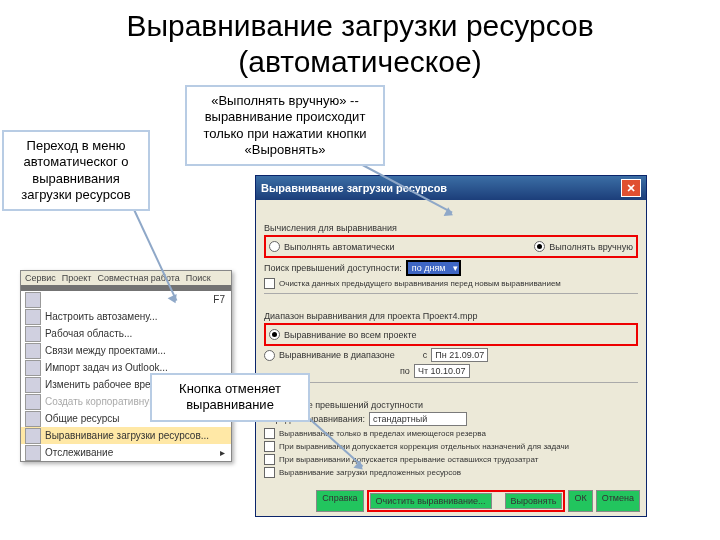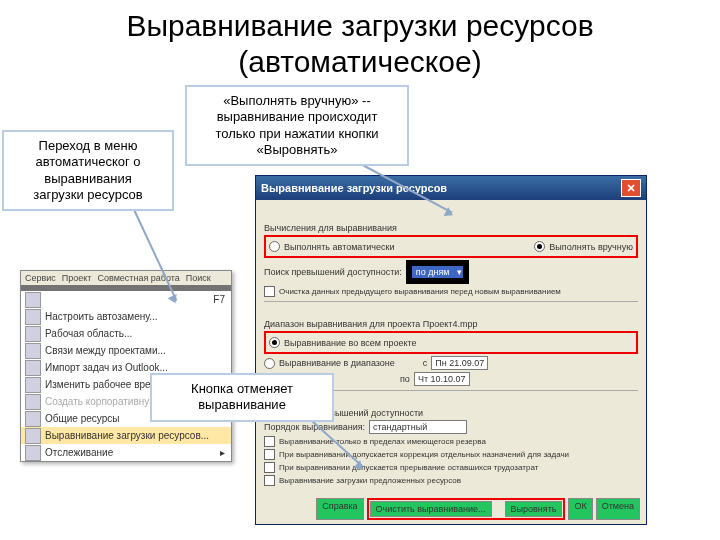--- a/index.html
+++ b/index.html
@@ -1,32 +1,32 @@
 <!DOCTYPE html>
 <html><head>
 <meta charset="utf-8">
 <style>
 body{margin:0;font-family:Arial,sans-serif;background:#fff;width:720px;height:540px;position:relative;overflow:hidden}
 .slide-title{text-align:center;font-size:30px;padding:8px 20px 4px;color:#000;line-height:1.2}
-.callout{position:absolute;background:#fff;border:2px solid #b8cce4;padding:6px 20px;font-size:13px;text-align:center;line-height:1.25;z-index:20}
+.callout{position:absolute;background:#fff;border:2px solid #b8cce4;padding:6px 8px;font-size:13px;text-align:center;line-height:1.25;z-index:20}
 .callout1{left:2px;top:130px;width:128px}
 .callout2{left:185px;top:85px;width:180px}
 .callout3{left:150px;top:373px;width:140px}
 .dialog{position:absolute;left:255px;top:175px;width:390px;background:#ece9d8;border:1px solid #0a246a;font-size:10px;z-index:10}
 .titlebar{background:linear-gradient(#3b6ea5,#1c3e7a);color:#fff;padding:3px 5px;display:flex;justify-content:space-between;align-items:center;font-weight:bold;font-size:11px}
 .closebtn{background:#e05030;color:#fff;width:18px;height:16px;display:flex;align-items:center;justify-content:center;font-size:11px;border:1px solid #fff}
 .dbody{padding:6px 8px}
 .group-lbl{font-size:9px;color:#333;margin:17px 0 2px}
 .redbox{border:2px solid #e00;padding:2px 3px;margin:2px 0}
 .row{display:flex;align-items:center;gap:4px;font-size:9px;color:#333;margin:2px 0}
 .radio,.chkbox{width:9px;height:9px;border:1px solid #666;background:#fff;flex-shrink:0}
 .radio{border-radius:50%}
 .radio.sel::after{content:"";display:block;width:5px;height:5px;background:#000;border-radius:50%;margin:2px}
 .field{background:#fff;border:1px solid #7a7a7a;padding:1px 3px;font-size:9px;display:inline-block}
-.combo{background:#3e66c4;color:#fff;border:6px solid #000000;padding:1px 14px 1px 4px;font-size:9px;display:inline-block;position:relative}
+.combo{background:#3e66c4;color:#fff;border:2px solid #000000;padding:1px 14px 1px 4px;font-size:9px;display:inline-block;position:relative}
 .combo::after{content:"▾";position:absolute;right:2px;color:#fff}
 .sep{border-top:1px solid #aaa;margin:4px 0}
 .btnrow{display:flex;gap:3px;padding:4px 6px;justify-content:flex-end;background:#ece9d8}
 .btn{background:#22c55e;border:1px solid #888;padding:2px 5px;font-size:9px;color:#333}
 .redboxbtn{border:2px solid #e00;padding:1px;display:flex;gap:13px}
 .menu{position:absolute;left:20px;top:270px;background:#fff;border:1px solid #888;font-size:10px;z-index:5;width:210px;box-shadow:2px 2px 4px rgba(0,0,0,.3)}
 .menubar{background:#ece9d8;padding:2px 4px;font-size:9px;color:#444;display:flex;gap:6px;border-bottom:6px solid #737373}
 .mitem{padding:3px 6px 3px 24px;display:flex;justify-content:space-between;align-items:center;color:#333;position:relative}
 .mitem.dis{color:#aaa}
 .mitem.hl{background:#ffe8a6}

